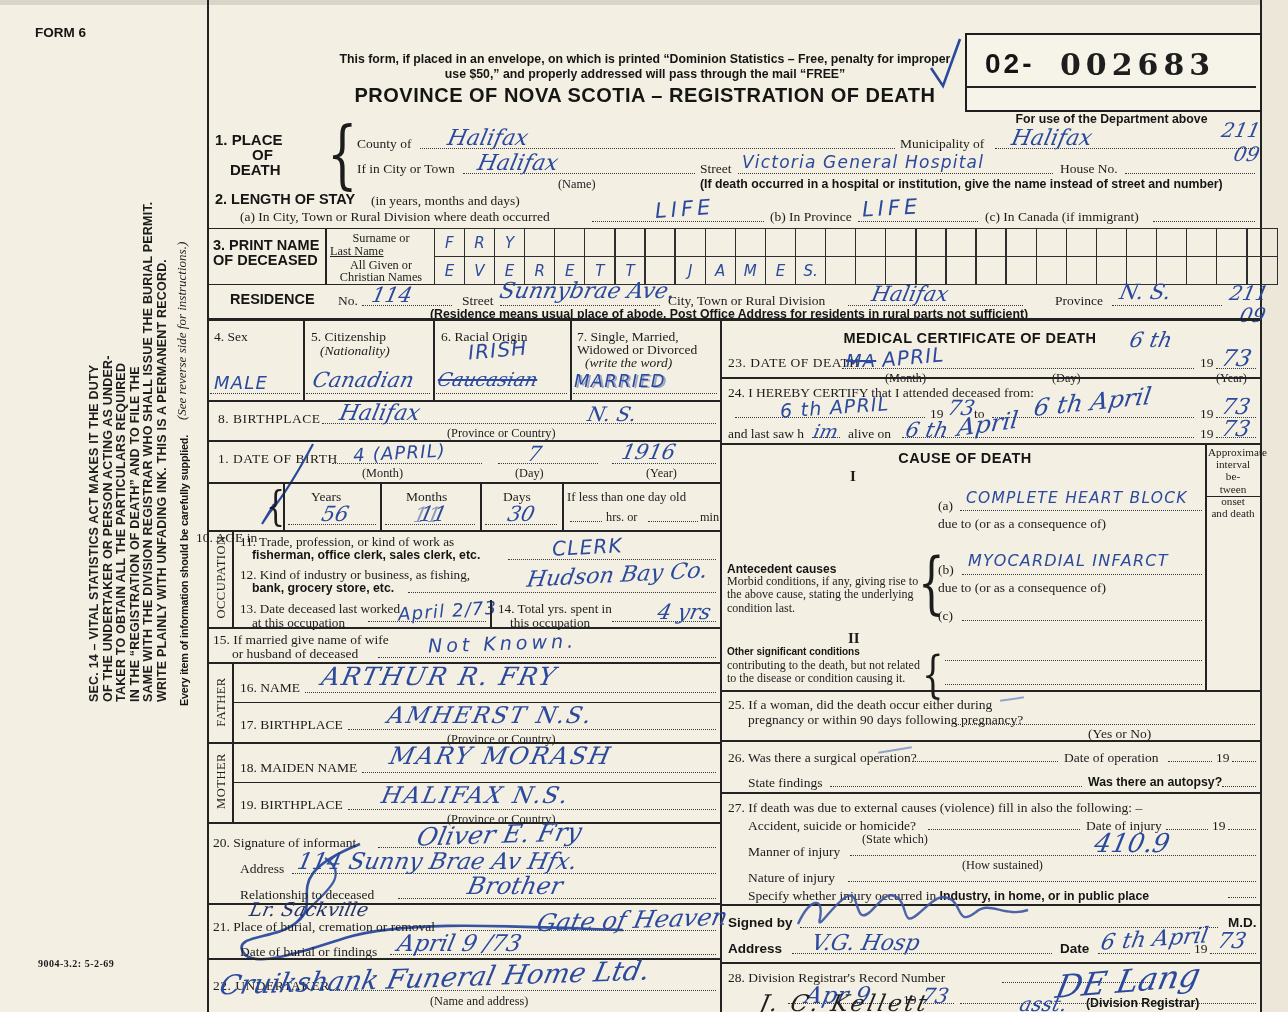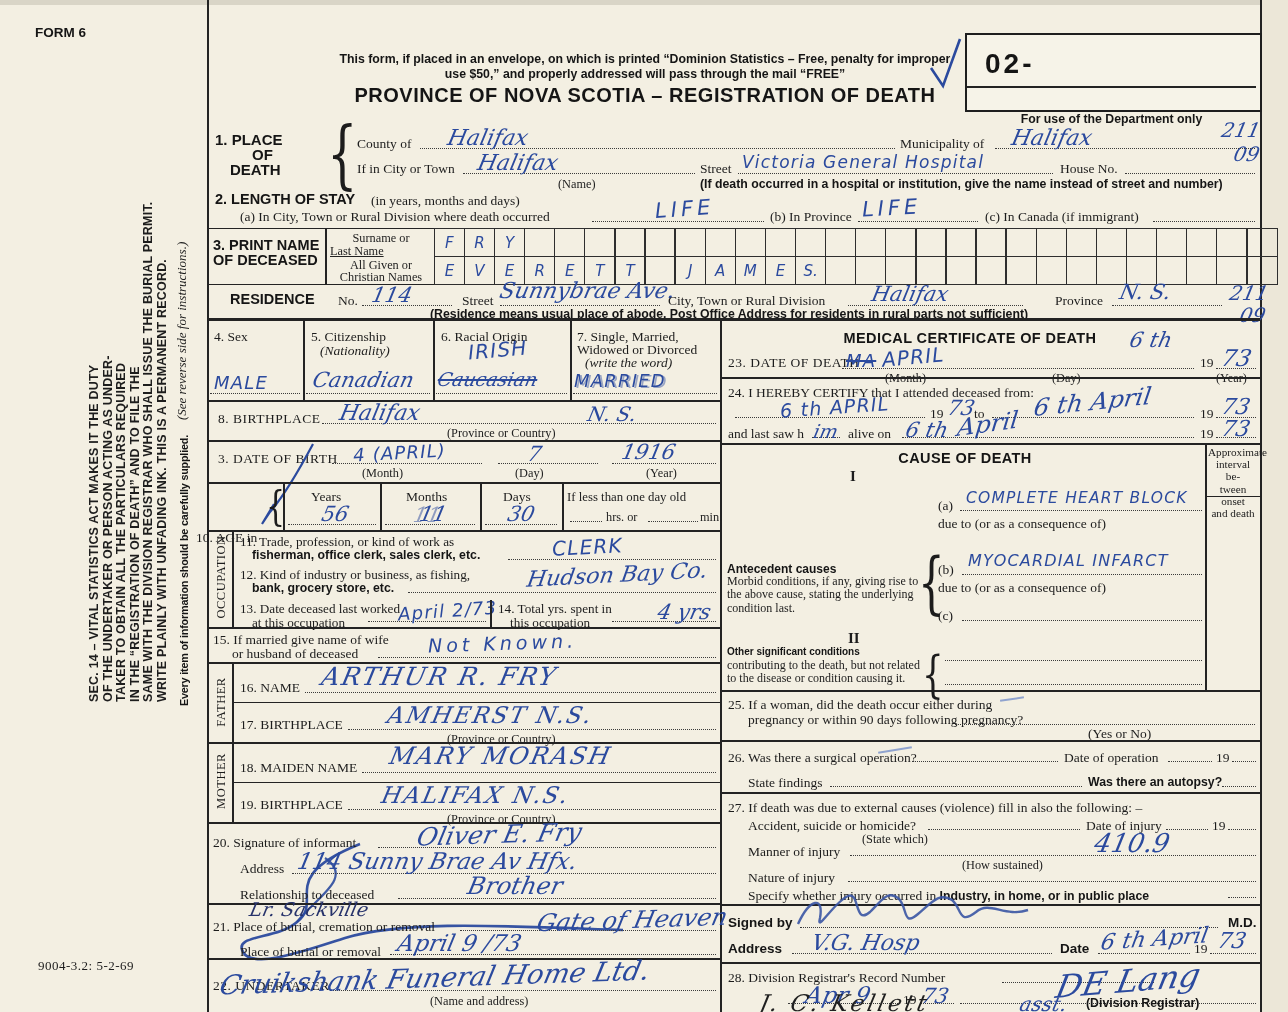--- a/index.html
+++ b/index.html
@@ -42,38 +42,39 @@
     <div>OF THE UNDERTAKER OR PERSON ACTING AS UNDER-</div>
     <div>TAKER TO OBTAIN ALL THE PARTICULARS REQUIRED</div>
     <div>IN THE “REGISTRATION OF DEATH” AND TO FILE THE</div>
     <div>SAME WITH THE DIVISION REGISTRAR WHO SHALL ISSUE THE BURIAL PERMIT.</div>
     <div>WRITE PLAINLY WITH UNFADING INK. THIS IS A PERMANENT RECORD.</div>
   </div>
 
   <div class="rot it" style="left:174px;top:420px;width:262px;font:italic 13px 'Liberation Serif',serif;">(See reverse side for instructions.)</div>
   <div class="rot g" style="left:178px;top:706px;width:285px;font-size:10.8px;letter-spacing:-.2px;">Every item of information should be carefully supplied.</div>
 
-  <div class="a lab" style="left:38px;top:958px;font-size:13px;letter-spacing:.5px;">9004-3.2: 5-2-69</div>
+  <div class="a lab" style="left:38px;top:958px;font-size:10px;letter-spacing:.5px;font-weight:bold;">9004-3.2: 5-2-69</div>
 
   <svg class="a" style="left:25px;top:838px;" width="600" height="125" viewBox="0 0 600 125">
     <path d="M335,6 C250,40 300,62 272,84 C252,102 208,96 218,114 C228,132 282,112 320,100 C380,82 480,88 598,92" fill="none" stroke="#2b4a9e" stroke-width="2.6" opacity=".95"></path>
     <path d="M272,84 C290,60 330,40 300,20" fill="none" stroke="#2b4a9e" stroke-width="2.2" opacity=".9"></path>
   </svg>
 
   <div class="a g g12" style="left:250px;top:52px;width:790px;text-align:center;">This form, if placed in an envelope, on which is printed “Dominion Statistics – Free, penalty for improper</div>
   <div class="a g g12" style="left:250px;top:67px;width:790px;text-align:center;">use $50,” and properly addressed will pass through the mail “FREE”</div>
   <div class="a g" style="left:250px;top:84px;width:790px;text-align:center;font-size:20px;letter-spacing:.5px;">PROVINCE OF NOVA SCOTIA – REGISTRATION OF DEATH</div>
 
   <div class="a" style="left:965px;top:33px;width:293px;height:75px;border:2.5px solid #1e1e1e;background:#f6f3e8;"></div>
   <div class="hl" style="left:967px;top:86px;width:289px;height:1.6px;"></div>
   <span class="a g" style="left:985px;top:48px;font-size:28px;letter-spacing:3px;">02-</span>
+  <span class="a stamp" style="left:1060px;top:47px;font-size:30px;">002683</span>
   <svg class="a" width="36" height="56" viewBox="0 0 36 56" style="left:928px;top:36px;">
     <polyline points="3,32 15,50 32,3" fill="none" stroke="#2b4a9e" stroke-width="2.6"></polyline>
   </svg>
-  <div class="a g g12" style="left:965px;top:112px;width:293px;text-align:center;">For use of the Department only</div>
+  <div class="a g g12" style="left:965px;top:112px;width:293px;text-align:center;">For use of the Department above</div>
   <span class="a hwc" style="left:1222px;top:118px;font-size:20px;">211</span>
   <span class="a hwc" style="left:1234px;top:142px;font-size:20px;">09</span>
 
   <div class="a g g15" style="left:215px;top:131px;">1. PLACE</div>
   <div class="a g g15" style="left:252px;top:146px;">OF</div>
   <div class="a g g15" style="left:230px;top:161px;">DEATH</div>
   <div class="a brace" style="left:327px;top:116px;font-size:48px;transform:scaleY(1.55);transform-origin:top;">{</div>
 
   <span class="a lab" style="left:357px;top:136px;">County of</span>
   <i class="dl" style="left:420px;top:148px;width:475px;"></i>
@@ -327,21 +328,21 @@
   <span class="a hwc strike" style="left:438px;top:368px;font-size:19px;">Caucasian</span>
   <span class="a hwp" style="left:574px;top:370px;font-size:18px;text-shadow:2px 1px 0 rgba(43,74,158,.45);">MARRIED</span>
 
   <span class="a lab" style="left:218px;top:411px;letter-spacing:.5px;">8. BIRTHPLACE</span>
   <i class="dl" style="left:322px;top:423px;width:394px;"></i>
   <span class="a hwc" style="left:340px;top:400px;font-size:22px;">Halifax</span>
   <span class="a hwc" style="left:588px;top:402px;font-size:20px;">N. S.</span>
   <span class="a lab2" style="left:447px;top:426px;">(Province or Country)</span>
   <div class="hl" style="left:207px;top:440px;width:513px;"></div>
 
-  <span class="a lab" style="left:218px;top:451px;letter-spacing:.5px;">3. DATE OF BIRTH</span>
+  <span class="a lab" style="left:218px;top:451px;letter-spacing:.5px;">1. DATE OF BIRTH</span>
   <i class="dl" style="left:332px;top:463px;width:150px;"></i>
   <i class="dl" style="left:498px;top:463px;width:100px;"></i>
   <i class="dl" style="left:612px;top:463px;width:104px;"></i>
   <span class="a hwp" style="left:353px;top:442px;font-size:18px;transform:rotate(-3deg);">4 (APRIL)</span>
   <span class="a lab2" style="left:362px;top:466px;">(Month)</span>
   <span class="a hwc" style="left:528px;top:442px;font-size:21px;">7</span>
   <span class="a lab2" style="left:515px;top:466px;">(Day)</span>
   <span class="a hwc" style="left:622px;top:440px;font-size:21px;">1916</span>
   <span class="a lab2" style="left:646px;top:466px;">(Year)</span>
   <svg class="a" width="60" height="85" viewBox="0 0 60 85" style="left:258px;top:442px;">
@@ -430,21 +431,21 @@
   <span class="a hwc" style="left:298px;top:848px;font-size:23px;">114 Sunny Brae Av Hfx.</span>
   <span class="a lab" style="left:240px;top:887px;">Relationship to deceased</span>
   <i class="dl" style="left:398px;top:898px;width:318px;"></i>
   <span class="a hwc" style="left:468px;top:872px;font-size:24px;">Brother</span>
   <div class="hl" style="left:207px;top:903px;width:513px;"></div>
 
   <span class="a hwc" style="left:250px;top:898px;font-size:19px;color:#27336b;">Lr. Sackville</span>
   <span class="a lab" style="left:213px;top:919px;">21. Place of burial, cremation or removal</span>
   <i class="dl" style="left:460px;top:930px;width:256px;"></i>
   <span class="a hwc" style="left:538px;top:906px;font-size:24px;transform:skewX(-14deg) rotate(-2deg);">Gate of Heaven</span>
-  <span class="a lab" style="left:240px;top:944px;">Place of burial or removal</span>
+  <span class="a lab" style="left:240px;top:944px;">Date of burial or findings</span>
   <i class="dl" style="left:390px;top:954px;width:326px;"></i>
   <span class="a hwc" style="left:398px;top:930px;font-size:23px;">April 9 /73</span>
   <div class="hl" style="left:207px;top:958px;width:513px;"></div>
 
   <span class="a lab" style="left:213px;top:978px;letter-spacing:.5px;">22. UNDERTAKER</span>
   <i class="dl" style="left:330px;top:990px;width:386px;"></i>
   <span class="a hwc" style="left:222px;top:962px;font-size:27px;transform:skewX(-14deg) rotate(-2deg);">Cruikshank Funeral Home Ltd.</span>
   <span class="a lab2" style="left:430px;top:994px;">(Name and address)</span>
 
   <div class="a g" style="left:760px;top:330px;width:420px;text-align:center;font-size:14.5px;letter-spacing:.4px;">MEDICAL CERTIFICATE OF DEATH</div>

